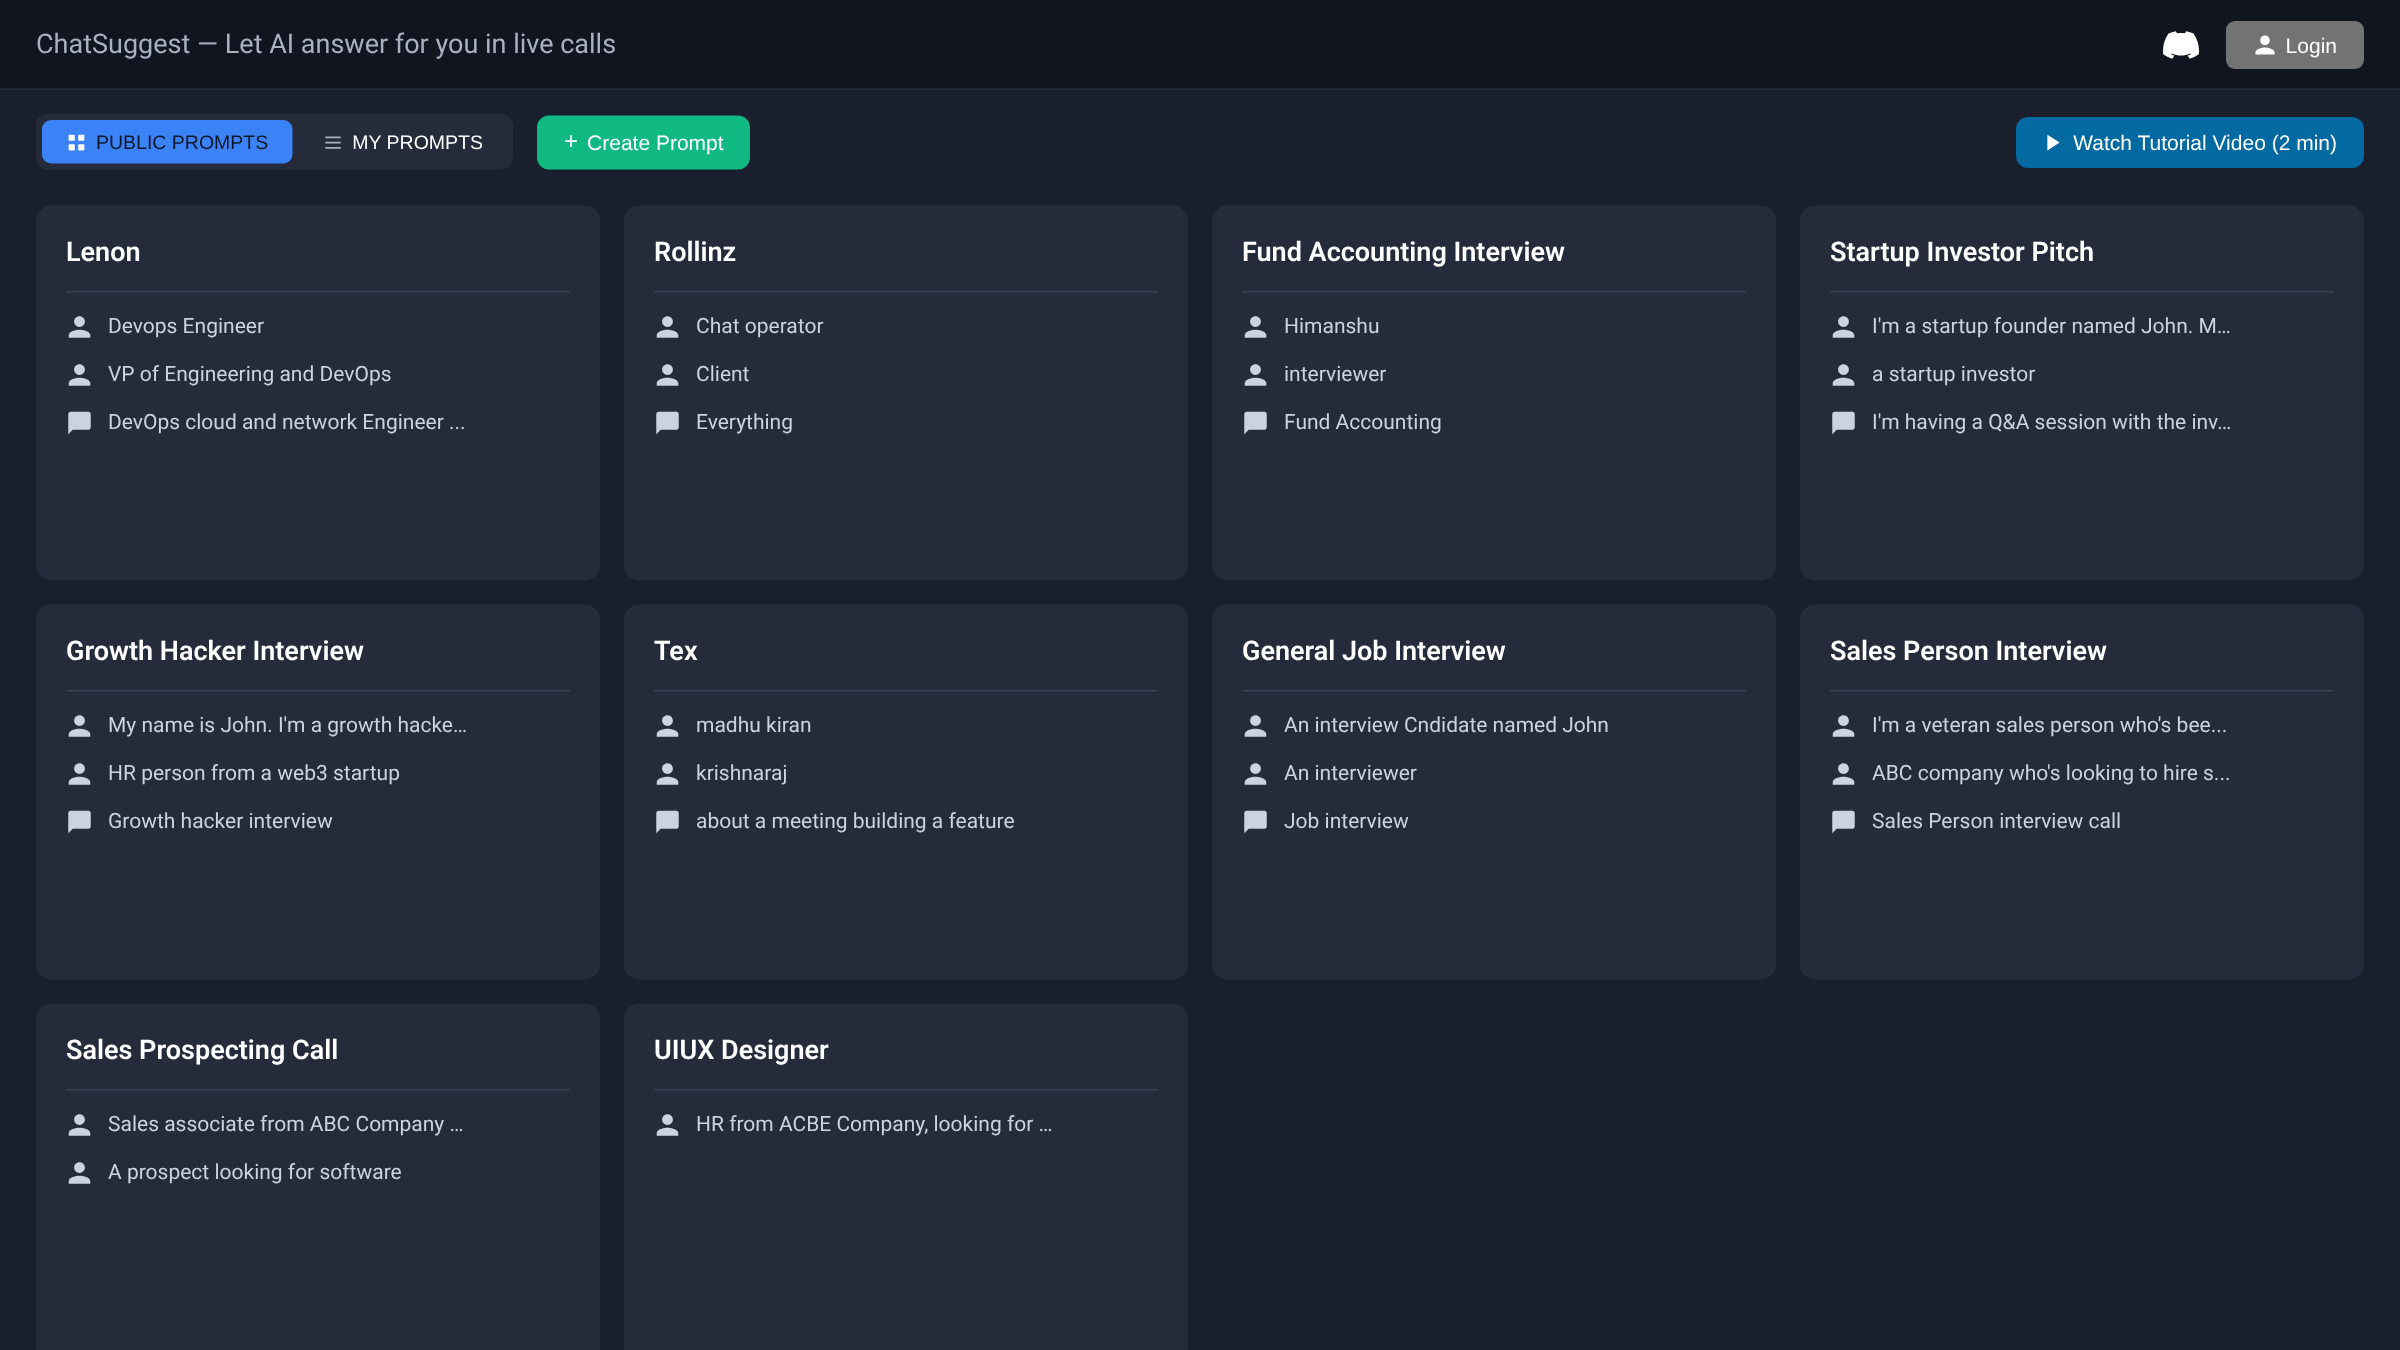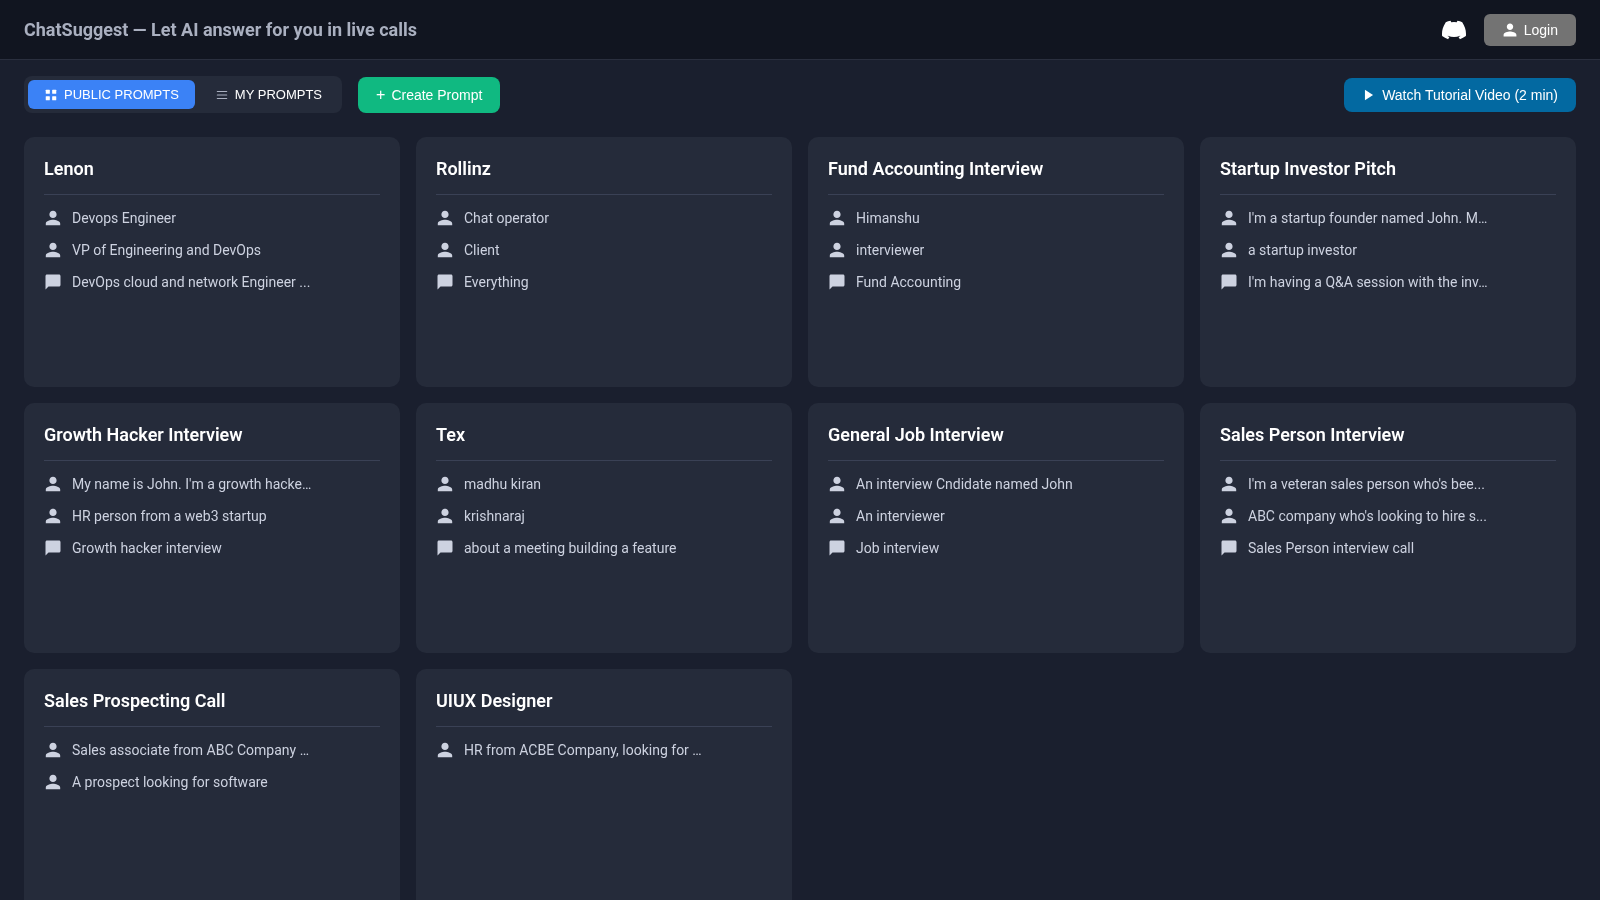--- a/index.html
+++ b/index.html
@@ -20,21 +20,21 @@
       padding: 0 24px;
       height: 60px;
       border-bottom: 1px solid #2a2f3e;
     }
     .header-logo {
       font-size: 18px;
       font-weight: 700;
       color: #ffffff;
     }
     .header-logo span {
-      font-weight: 700;
+      font-weight: 400;
       color: #aab0c0;
     }
     .header-right {
       display: flex;
       align-items: center;
       gap: 12px;
     }
     .discord-icon {
       width: 36px;
       height: 36px;
@@ -81,21 +81,21 @@
       font-size: 13px;
       font-weight: 500;
       cursor: pointer;
       border: none;
       display: flex;
       align-items: center;
       gap: 6px;
     }
     .tab-btn.active {
       background-color: #3b82f6;
-      color: #ffffff;
+      color: #0f172a;
     }
     .tab-btn.inactive {
       background-color: transparent;
       color: #ffffff;
     }
     .create-btn {
       background-color: #10b981;
       color: #ffffff;
       border: none;
       padding: 9px 18px;

